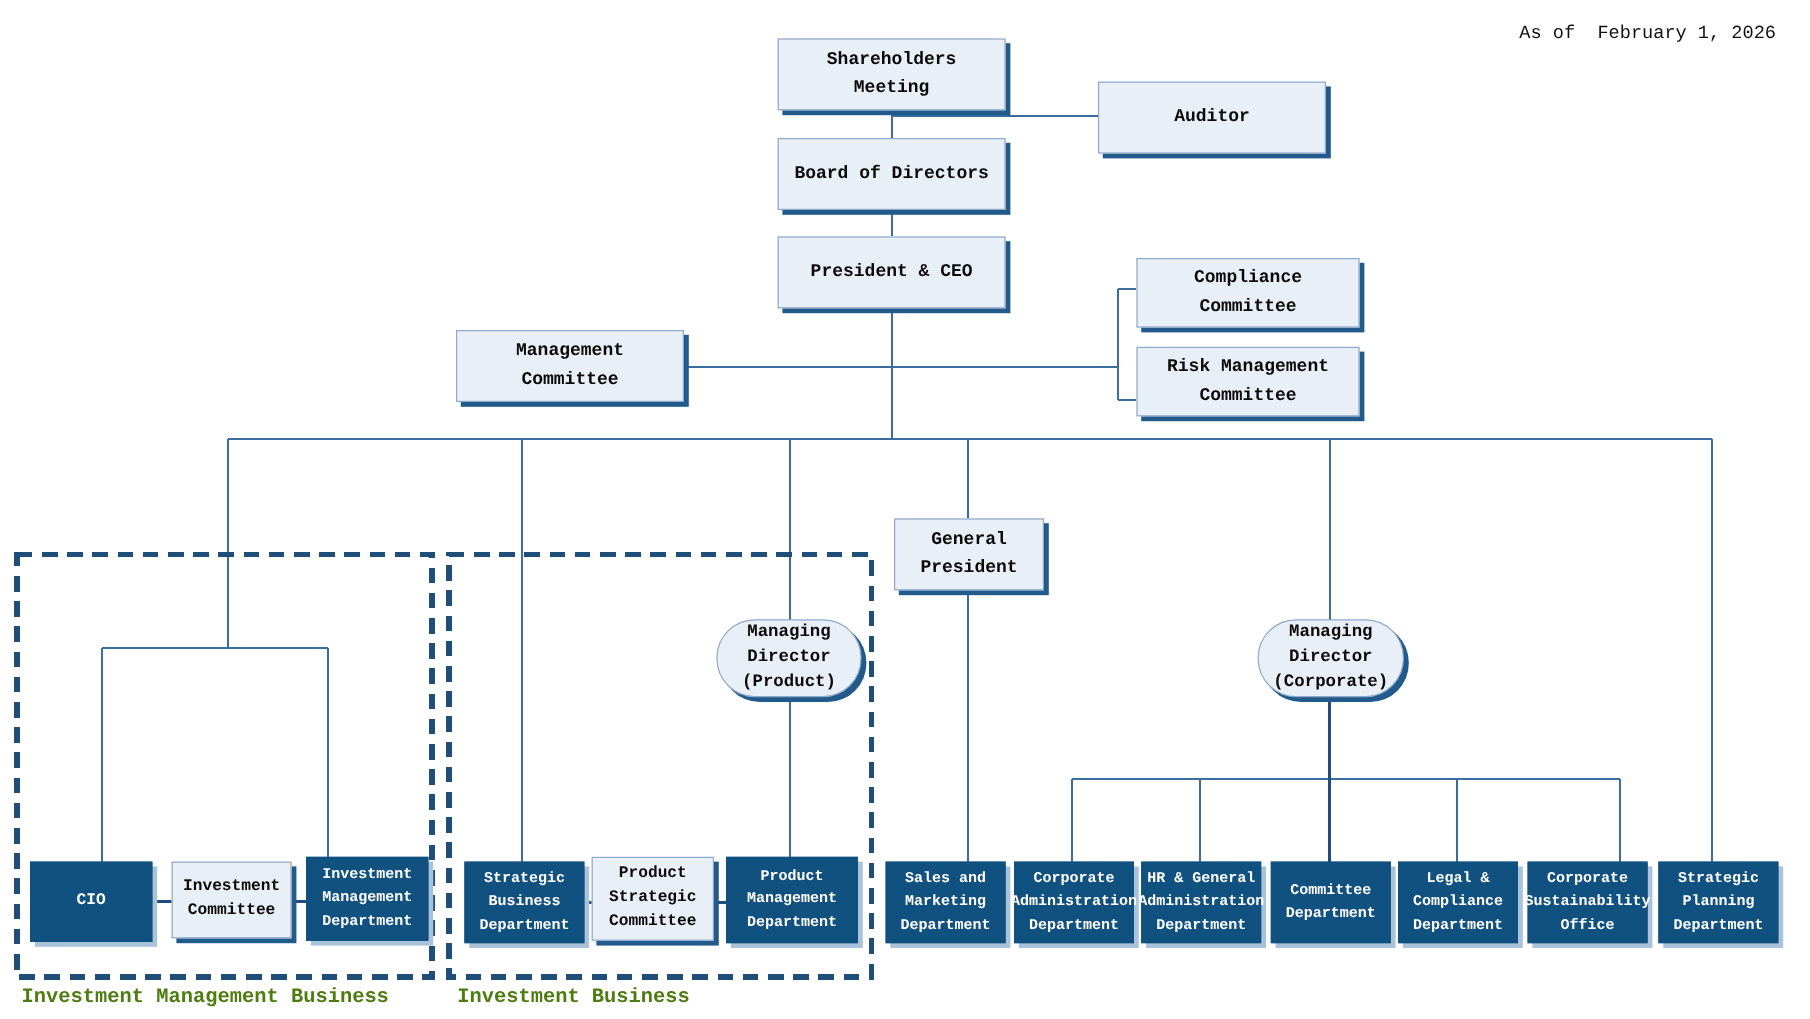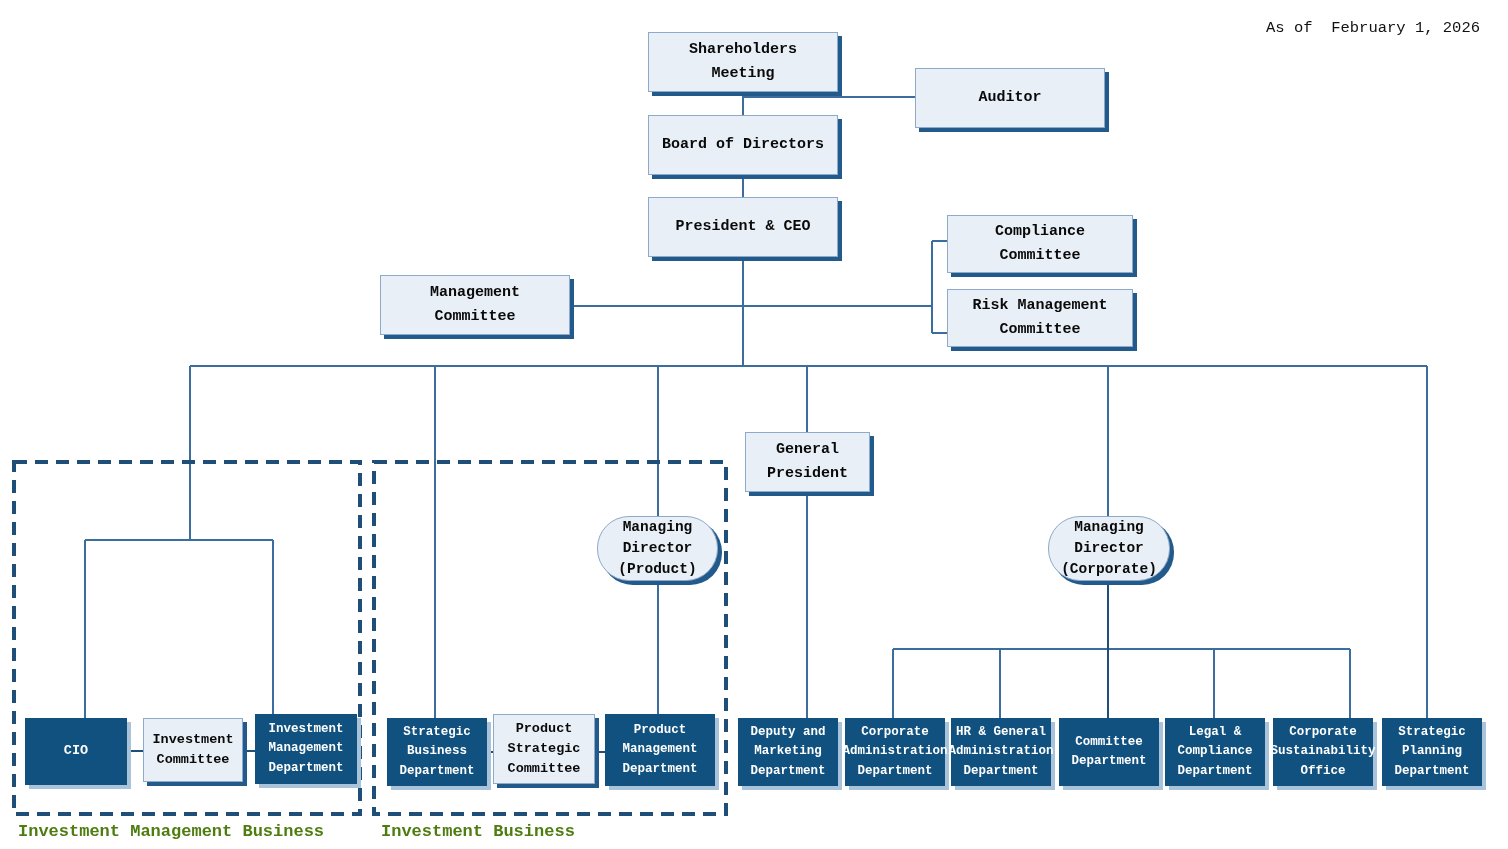--- a/index.html
+++ b/index.html
@@ -122,21 +122,21 @@
   <div class="box dark size-dept" style="left:387px; top:718px; width:100px; height:68px">Strategic
 Business
 Department</div>
   <div class="box light size-cmte" style="left:493px; top:714px; width:102px; height:70px">Product
 Strategic
 Committee</div>
   <div class="box dark size-dept" style="left:605px; top:714px; width:110px; height:72px">Product
 Management
 Department</div>
 
-  <div class="box dark size-dept" style="left:738px; top:718px; width:100px; height:68px">Deputy and
+  <div class="box dark size-dept" style="left:738px; top:718px; width:100px; height:68px">Sales and
 Marketing
 Department</div>
   <div class="box dark size-dept" style="left:845px; top:718px; width:100px; height:68px">Corporate
 Administration
 Department</div>
   <div class="box dark size-dept" style="left:951px; top:718px; width:100px; height:68px">HR &amp; General
 Administration
 Department</div>
   <div class="box dark size-dept" style="left:1059px; top:718px; width:100px; height:68px">Committee
 Department</div>

